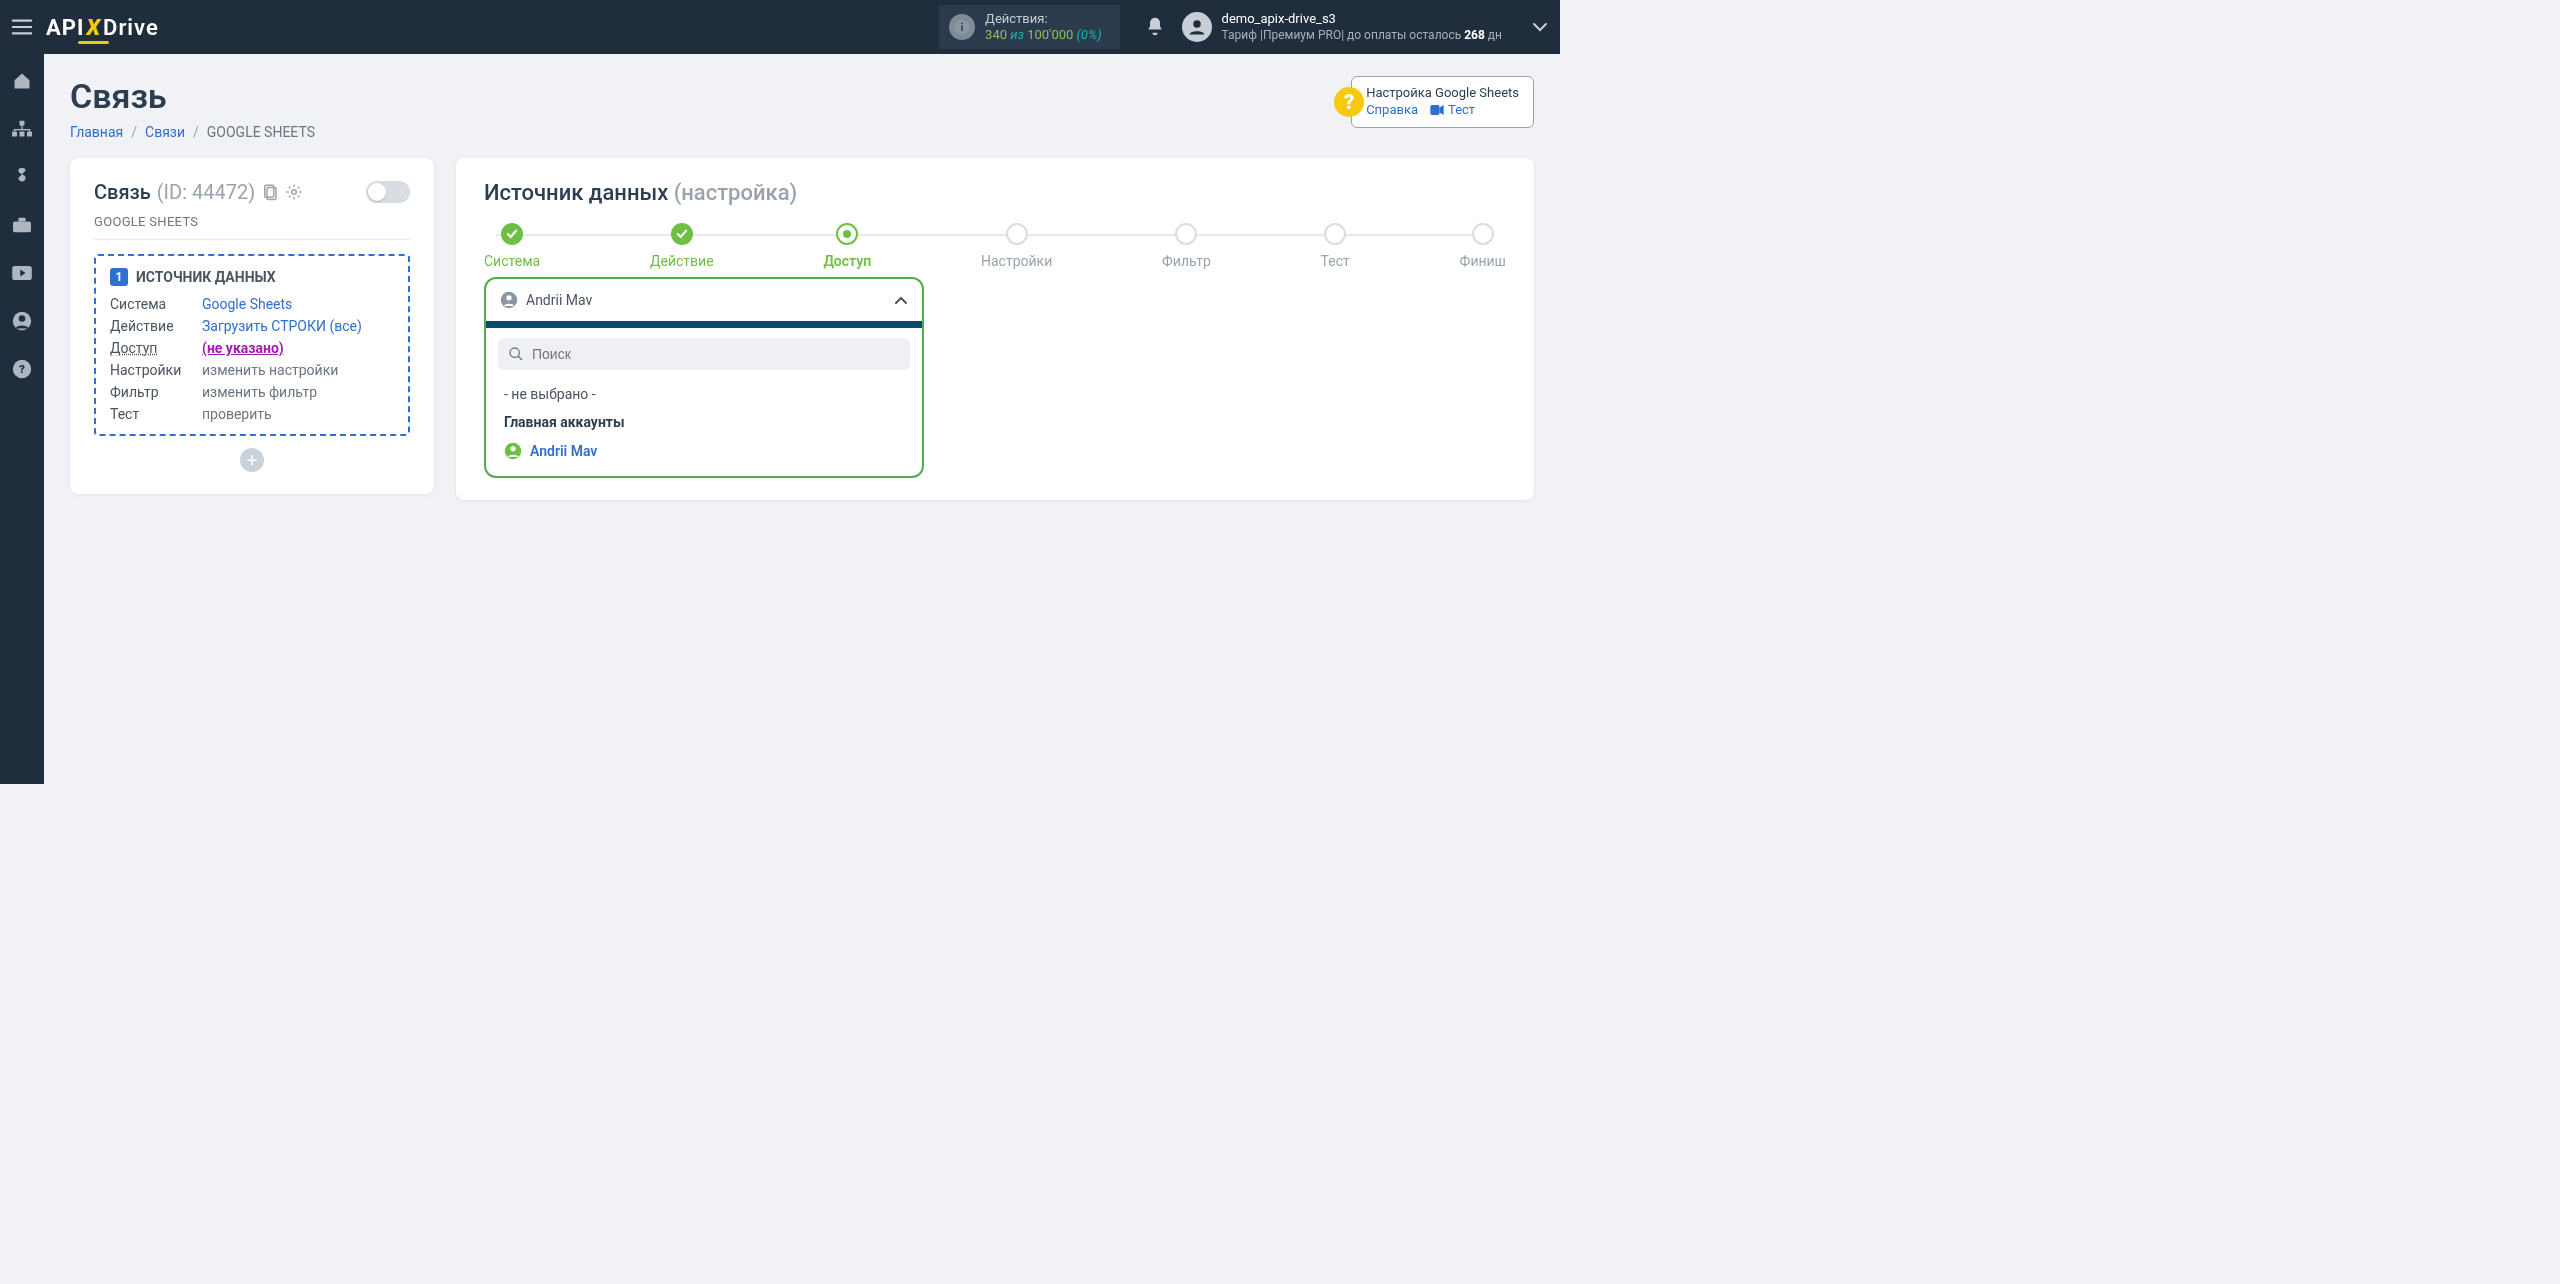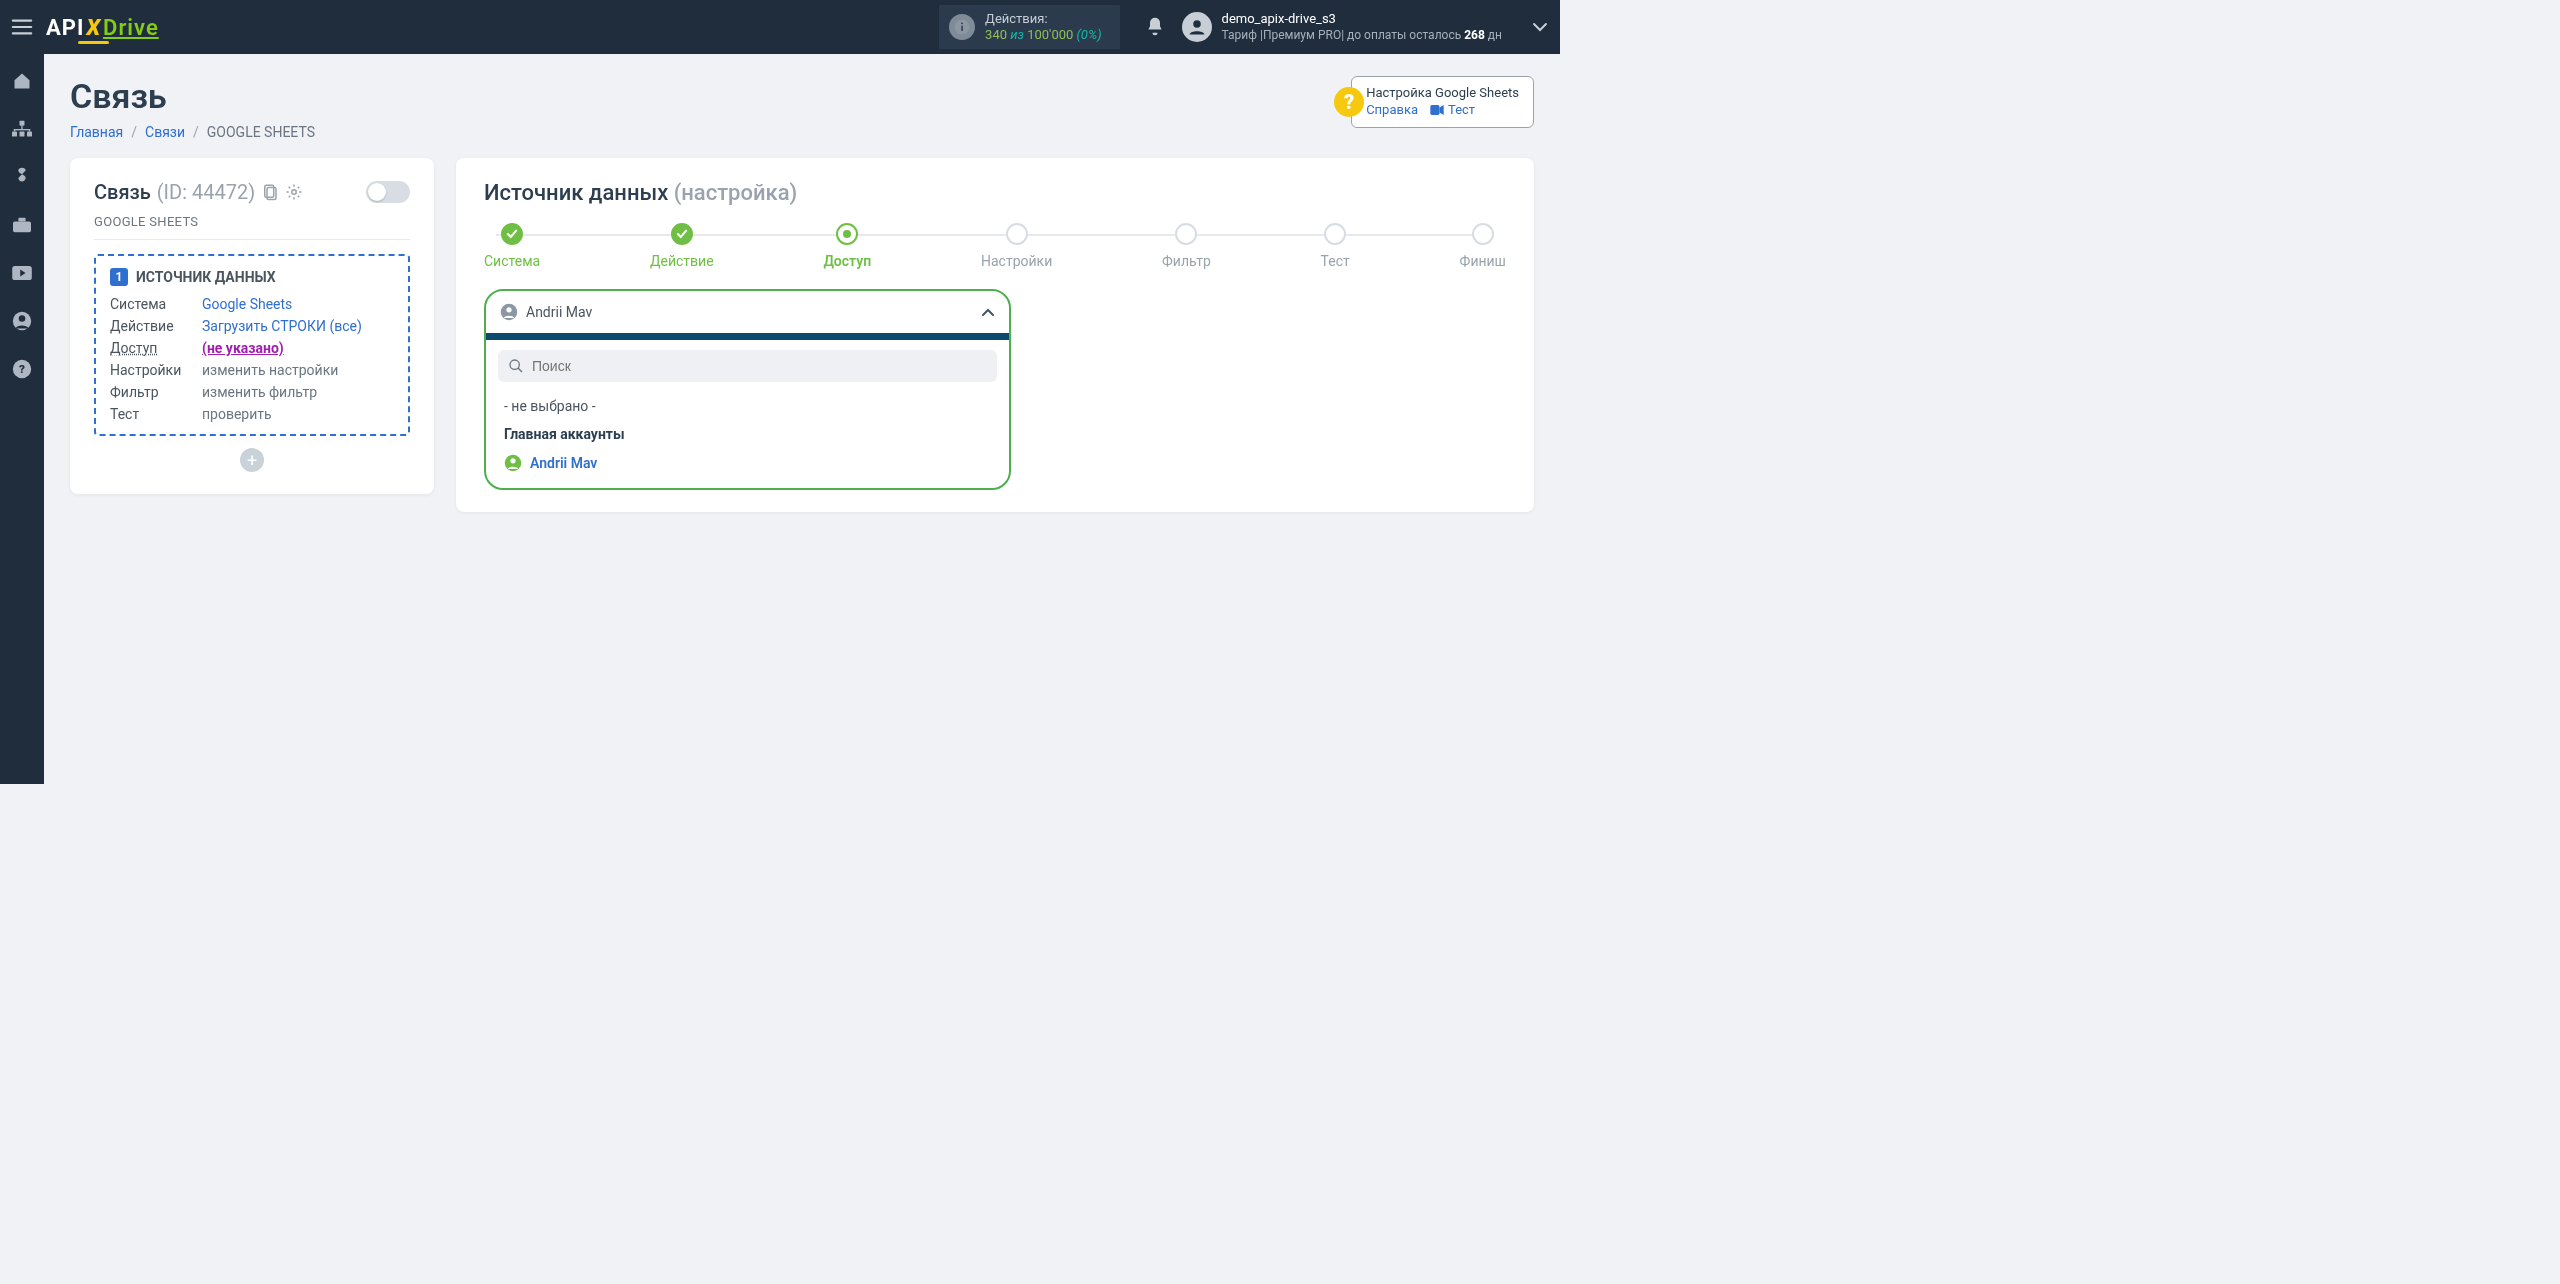--- a/index.html
+++ b/index.html
@@ -27,21 +27,21 @@
     display:flex; align-items:center; justify-content:center;
     cursor:pointer; margin-right:10px;
   }
   .hamburger svg { stroke:#c8ced6; }
   .logo { display:flex; align-items:center; font-weight:700; font-size:22px; letter-spacing:1px; color:#fff;}
   .logo .api { color:#ffffff; }
   .logo .x { color:#f6c90e; font-style:italic; font-weight:900; padding:0 2px; position:relative; display:inline-block;}
   .logo .x::after{
     content:""; position:absolute; left:-6px; right:-6px; bottom:-4px; height:3px; background:#f6c90e; border-radius:2px;
   }
-  .logo .drive { color:#84cc16; font-weight:600;text-decoration:underline;}
+  .logo .drive { color:#ffffff; font-weight:600;}
   .top-spacer { flex:1; }
   .actions-pill {
     background:#2b3b4d;
     border-radius:1px;
     padding:6px 18px 6px 10px;
     display:flex; align-items:center;
     gap:10px;
     margin-right:18px;
   }
   .actions-pill .info-ic{
@@ -158,22 +158,22 @@
   .step.done .dot svg{ stroke:#fff;}
   .step.done .lbl{ color:#6fbf44;}
   .step.active .dot{ border-color:#6fbf44;}
   .step.active .dot::after{ content:"";width:8px;height:8px;border-radius:50%;background:#6fbf44;}
   .step.active .lbl{ color:#6fbf44; font-weight:600;}
   .step.idle .lbl{ color:#9aa3ad;}
 
   .field-label{ font-size:14px; font-weight:600; color:#2c3e50; margin-top:26px; }
 
   .select{
-    margin-top:20px;
-    border:2px solid #4fae4e; border-radius:19px; width:527px; background:#fff; overflow:hidden;
+    margin-top:8px;
+    border:2px solid #4fae4e; border-radius:12px; width:440px; background:#fff; overflow:hidden;
   }
   .sel-head{
     display:flex; align-items:center; gap:8px; padding:12px 14px; cursor:pointer;
   }
   .sel-head .uic{ width:18px;height:18px; fill:#8c97a3;}
   .sel-head .sval{ color:#4a5560; flex:1;}
   .sel-head .chev svg{ stroke:#4a5560;}
   .sel-body{ border-top:7px solid #0c4a6e; padding:10px 12px;}
   .search{
     background:#eef0f3; border-radius:6px; display:flex; align-items:center; gap:8px; padding:8px 10px;

